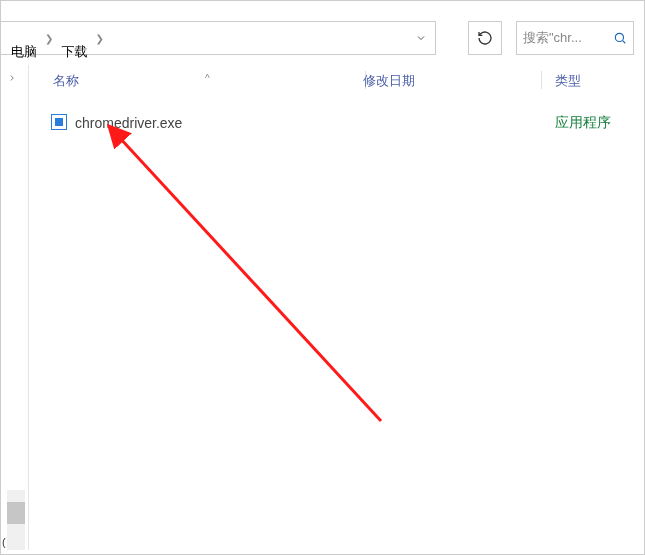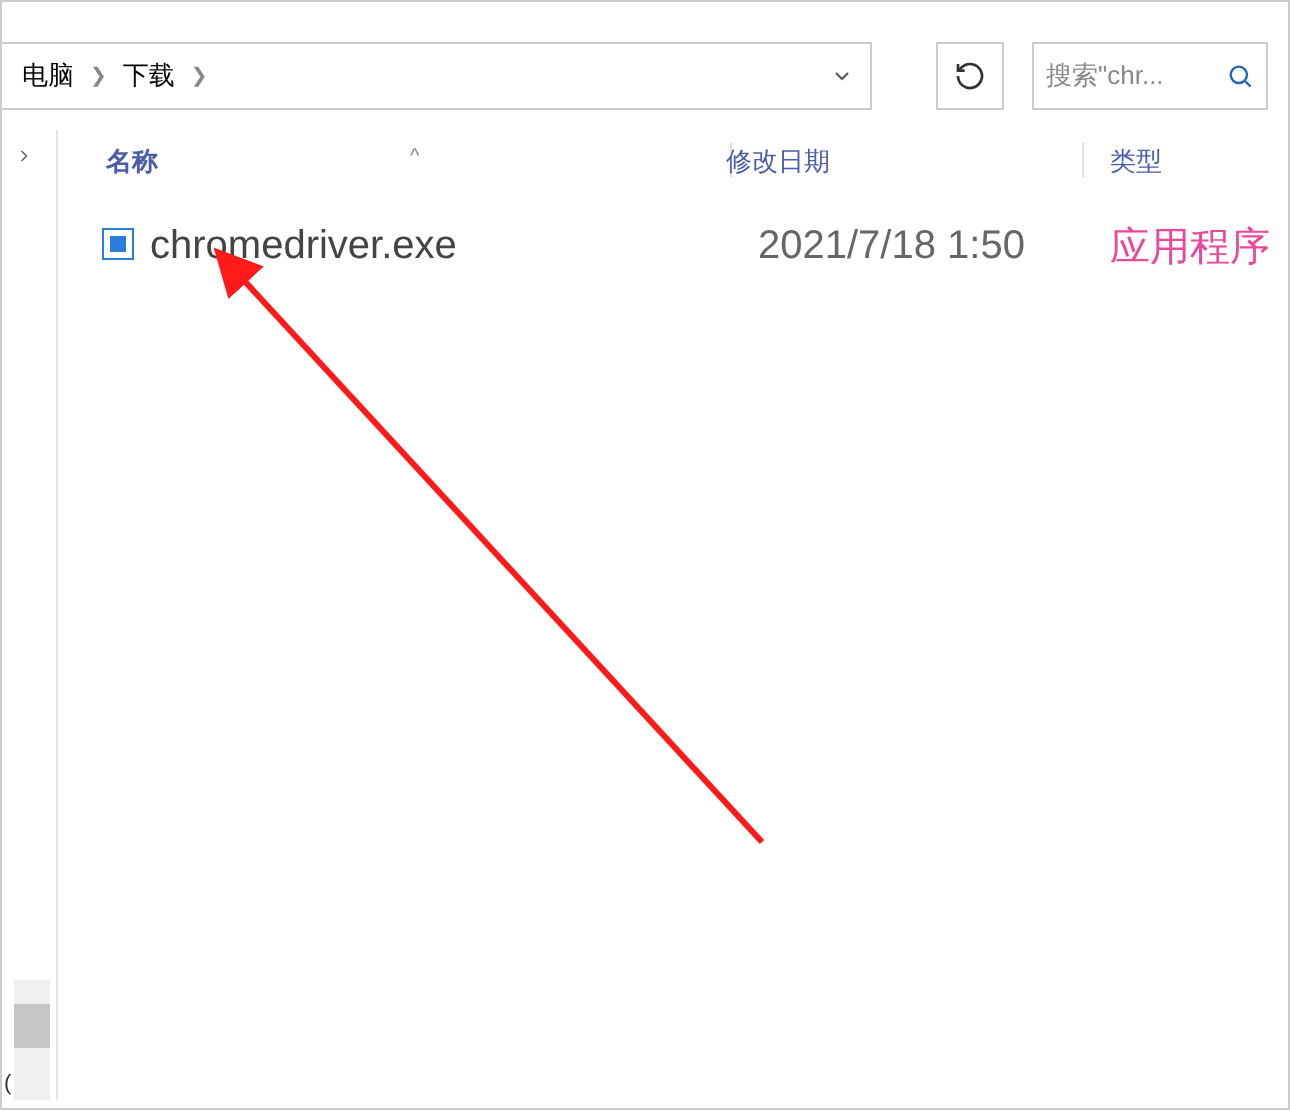--- a/index.html
+++ b/index.html
@@ -29,21 +29,21 @@
     height: 34px;
     width: 435px;
     border: 1px solid #ccc;
     border-left: none;
     display: flex;
     align-items: center;
     padding-left: 4px;
   }
   .crumb {
     display: flex;
-    align-items: flex-start;
+    align-items: flex-end;
     height: 100%;
     padding: 0 6px;
     white-space: nowrap;
     cursor: default;
     margin-top: 13px;
   }
   .crumb-sep {
     color: #888;
     padding: 0 2px;
     font-size: 10px;
@@ -120,58 +120,58 @@
   
   .col-headers {
     position: absolute;
     left: 40px; top: 66px; right: 6px;
     height: 28px;
     display: flex;
     align-items: center;
     color: #4b5ea8;
     font-size: 13px;
   }
-  .col-name   { position: absolute; left: 12px; font-weight: bold; }
+  .col-name   { position: absolute; left: 12px; }
   .col-sort   { position: absolute; left: 164px; top: 6px; color: #888; font-size: 10px; }
   .col-date   { position: absolute; left: 322px; }
   .col-type   { position: absolute; left: 514px; }
   .col-sep    { position: absolute; top: 4px; height: 18px; width: 1px; background: #e1e1e1; }
   .sep1 { left: 324px; }
   .sep2 { left: 500px; }
 
   
   .file-area {
     position: absolute;
     left: 40px; right: 6px; top: 98px; bottom: 4px;
   }
   .file-row {
     position: absolute;
     left: 0; right: 0; top: 12px;
     height: 24px;
     display: flex;
     align-items: center;
     color: #555;
-    font-size: 20px;
+    font-size: 14px;
   }
   .file-icon {
     position: absolute;
     left: 10px; top: 3px;
     width: 16px; height: 16px;
     border: 1px solid #2a7edb;
     background: #fff;
     display: flex; align-items: center; justify-content: center;
   }
   .file-icon::after {
     content: "";
     width: 8px; height: 8px;
     background: #2a7edb;
   }
   .file-name { position: absolute; left: 34px; color: #444; }
   .file-date { position: absolute; left: 338px; color: #666; }
-  .file-type { position: absolute; left: 514px; color: #ec4899; }
+  .file-type { position: absolute; left: 514px; color: #15803d; }
 
   
   .arrow-svg {
     position: absolute;
     left: 0; top: 0;
     width: 645px; height: 555px;
     pointer-events: none;
   }
 </style>
 </head>
@@ -229,21 +229,20 @@
   <span class="col-sep sep1"></span>
   <span class="col-date">修改日期</span>
   <span class="col-sep sep2"></span>
   <span class="col-type">类型</span>
 </div>
 
 <div class="file-area">
   <div class="file-row">
     <span class="file-icon"></span>
     <span class="file-name">chromedriver.exe</span>
-    <span class="file-date">2021/7/18 1:50</span>
     <span class="file-type">应用程序</span>
   </div>
 </div>
 
 <svg class="arrow-svg">
   <defs>
     <marker id="arrowhead" markerWidth="8" markerHeight="8" refX="2" refY="4" orient="auto">
       <polygon points="0 0, 8 4, 0 8" fill="#ff1a1a"></polygon>
     </marker>
   </defs>

